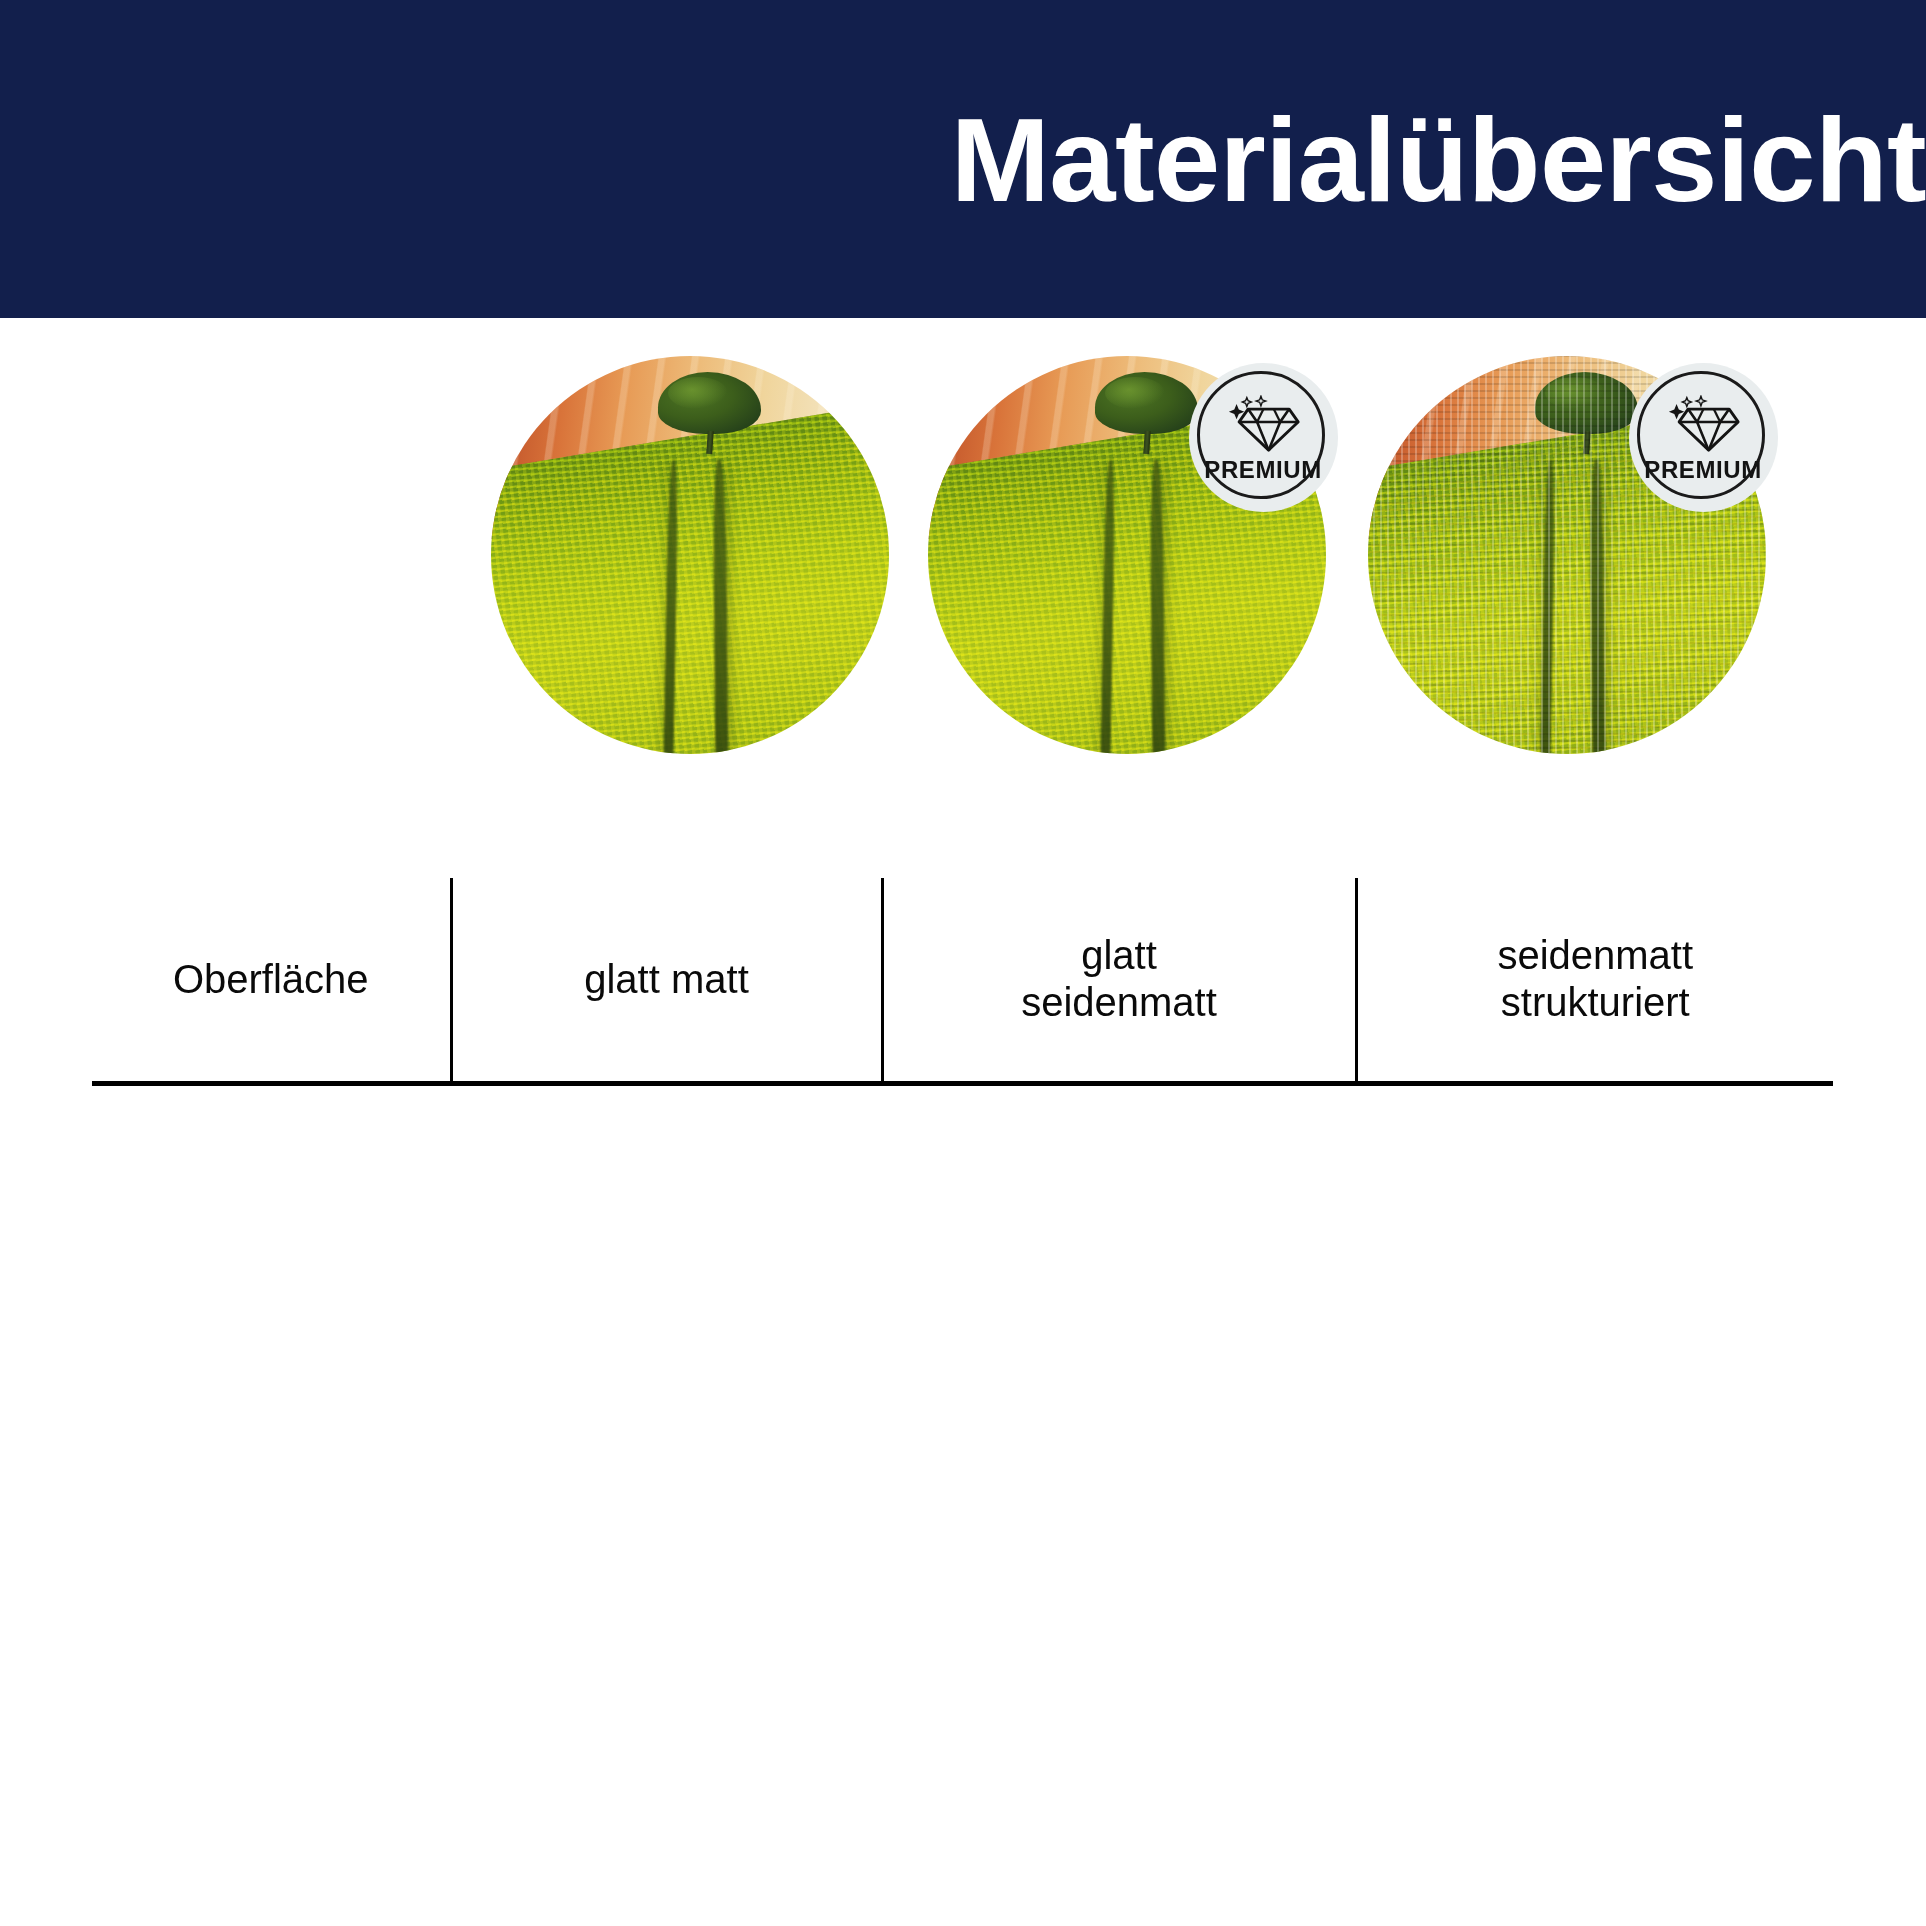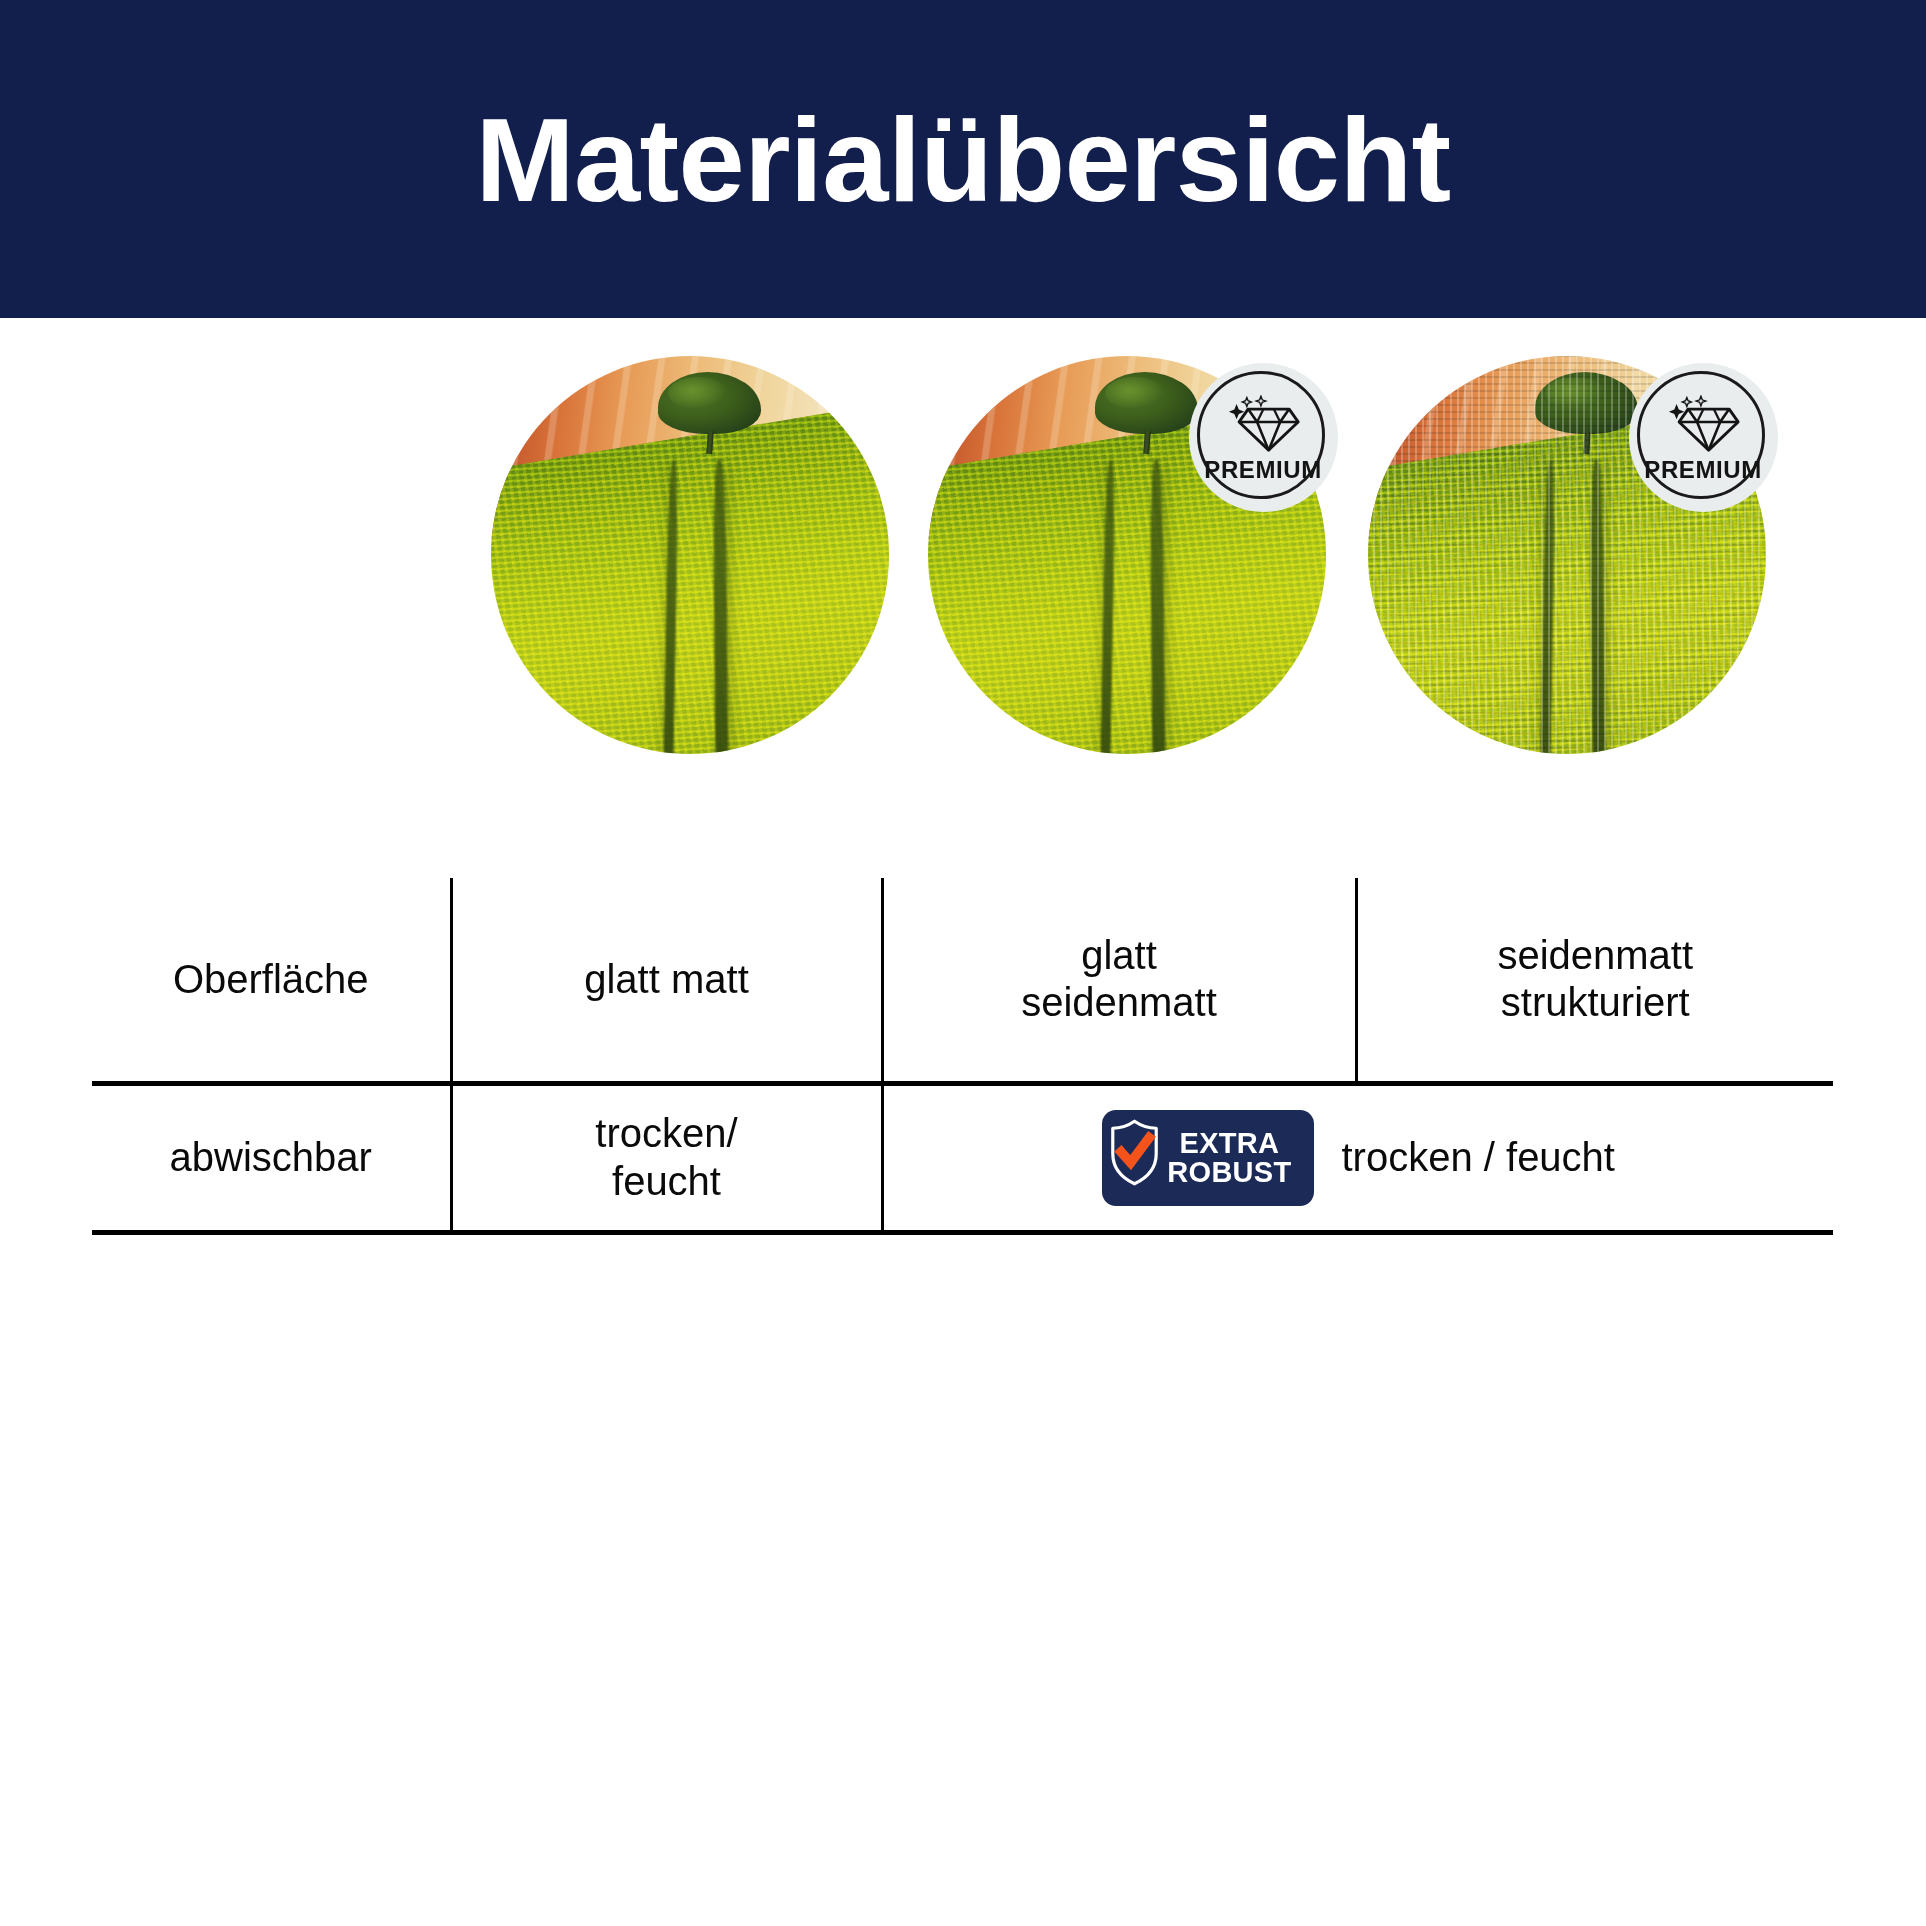--- a/index.html
+++ b/index.html
@@ -17,21 +17,21 @@
 
   
   #header-band {
     position: absolute;
     left: 0; top: 0;
     width: 1926px;
     height: 318px;
     background: #121f4c;
     display: flex;
     align-items: center;
-    justify-content: center;
+    justify-content: flex-end;
   }
   #page-title {
     color: #ffffff;
     font-size: 119px;
     font-weight: 700;
     letter-spacing: -0.6px;
     line-height: 1;
     white-space: nowrap;
     text-align: center;
   }
@@ -462,41 +462,17 @@
         <td class="vline">
           <span class="cell-multiline">glatt</span>
           <span class="cell-multiline">seidenmatt</span>
         </td>
         <td class="vline">
           <span class="cell-multiline">seidenmatt</span>
           <span class="cell-multiline">strukturiert</span>
         </td>
       </tr>
 
-      <tr class="last-row hrule-below">
-        <td class="rowlabel">abwischbar</td>
-        <td class="vline">
-          <span class="cell-multiline">trocken/</span>
-          <span class="cell-multiline">feucht</span>
-        </td>
-        <td class="vline robust-cell" colspan="2">
-          <div class="robust-flow">
-            <div class="robust-badge">
-              <span class="robust-shield">
-                <svg width="53" height="69" viewBox="0 0 82 108" fill="none" xmlns="http://www.w3.org/2000/svg">
-                  <path d="M41 5 C28 14 15 16 7 16 L7 56 C7 80 24 95 41 103 C58 95 75 80 75 56 L75 16 C67 16 54 14 41 5 Z" fill="#1b2a57" stroke="#ffffff" stroke-width="5" stroke-linejoin="round"></path>
-                  <path d="M20 53 L35 70 L64 31" stroke="#f4541c" stroke-width="15" stroke-linecap="square" stroke-linejoin="miter" fill="none"></path>
-                </svg>
-              </span>
-              <span class="robust-text">
-                <span>EXTRA</span>
-                <span>ROBUST</span>
-              </span>
-            </div>
-            <span class="robust-caption">trocken / feucht</span>
-          </div>
-        </td>
-      </tr>
 
     </tbody>
   </table>
 </div>
 
 
 </body></html>

